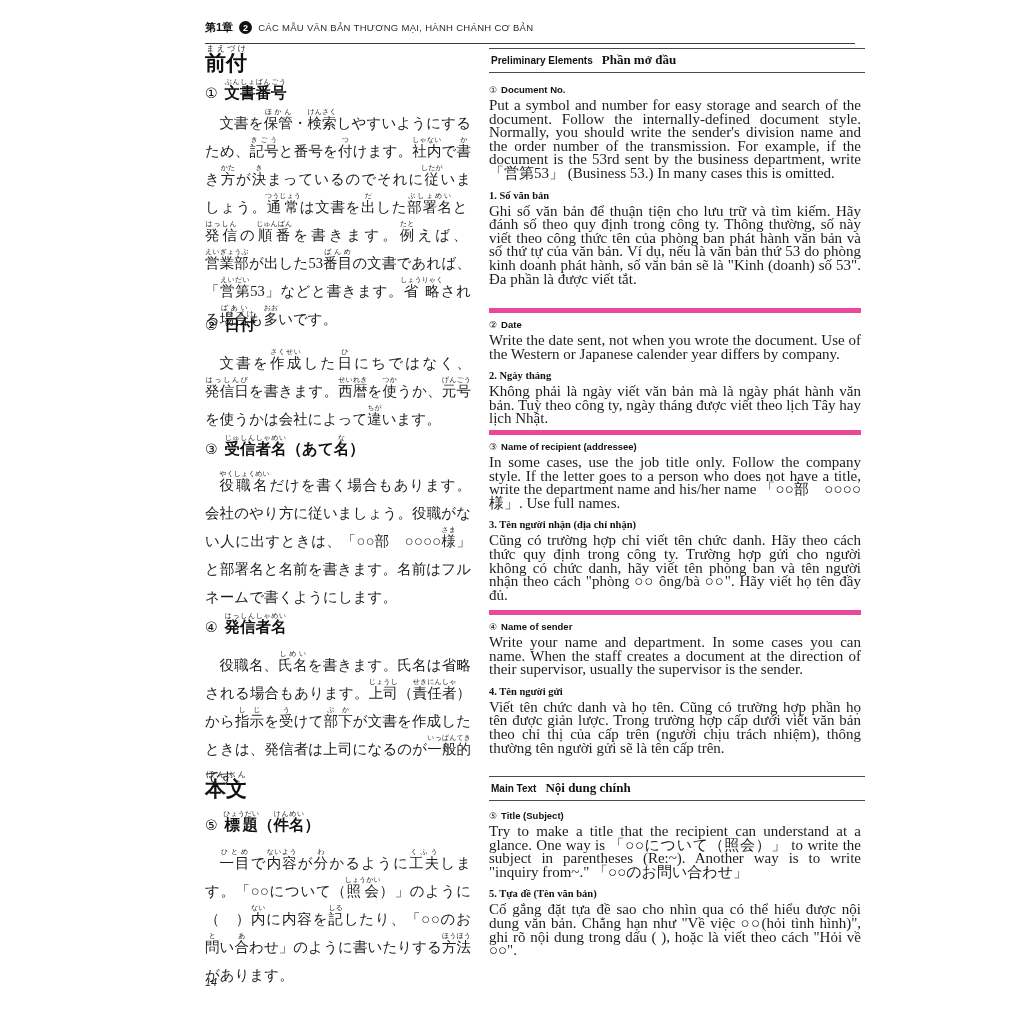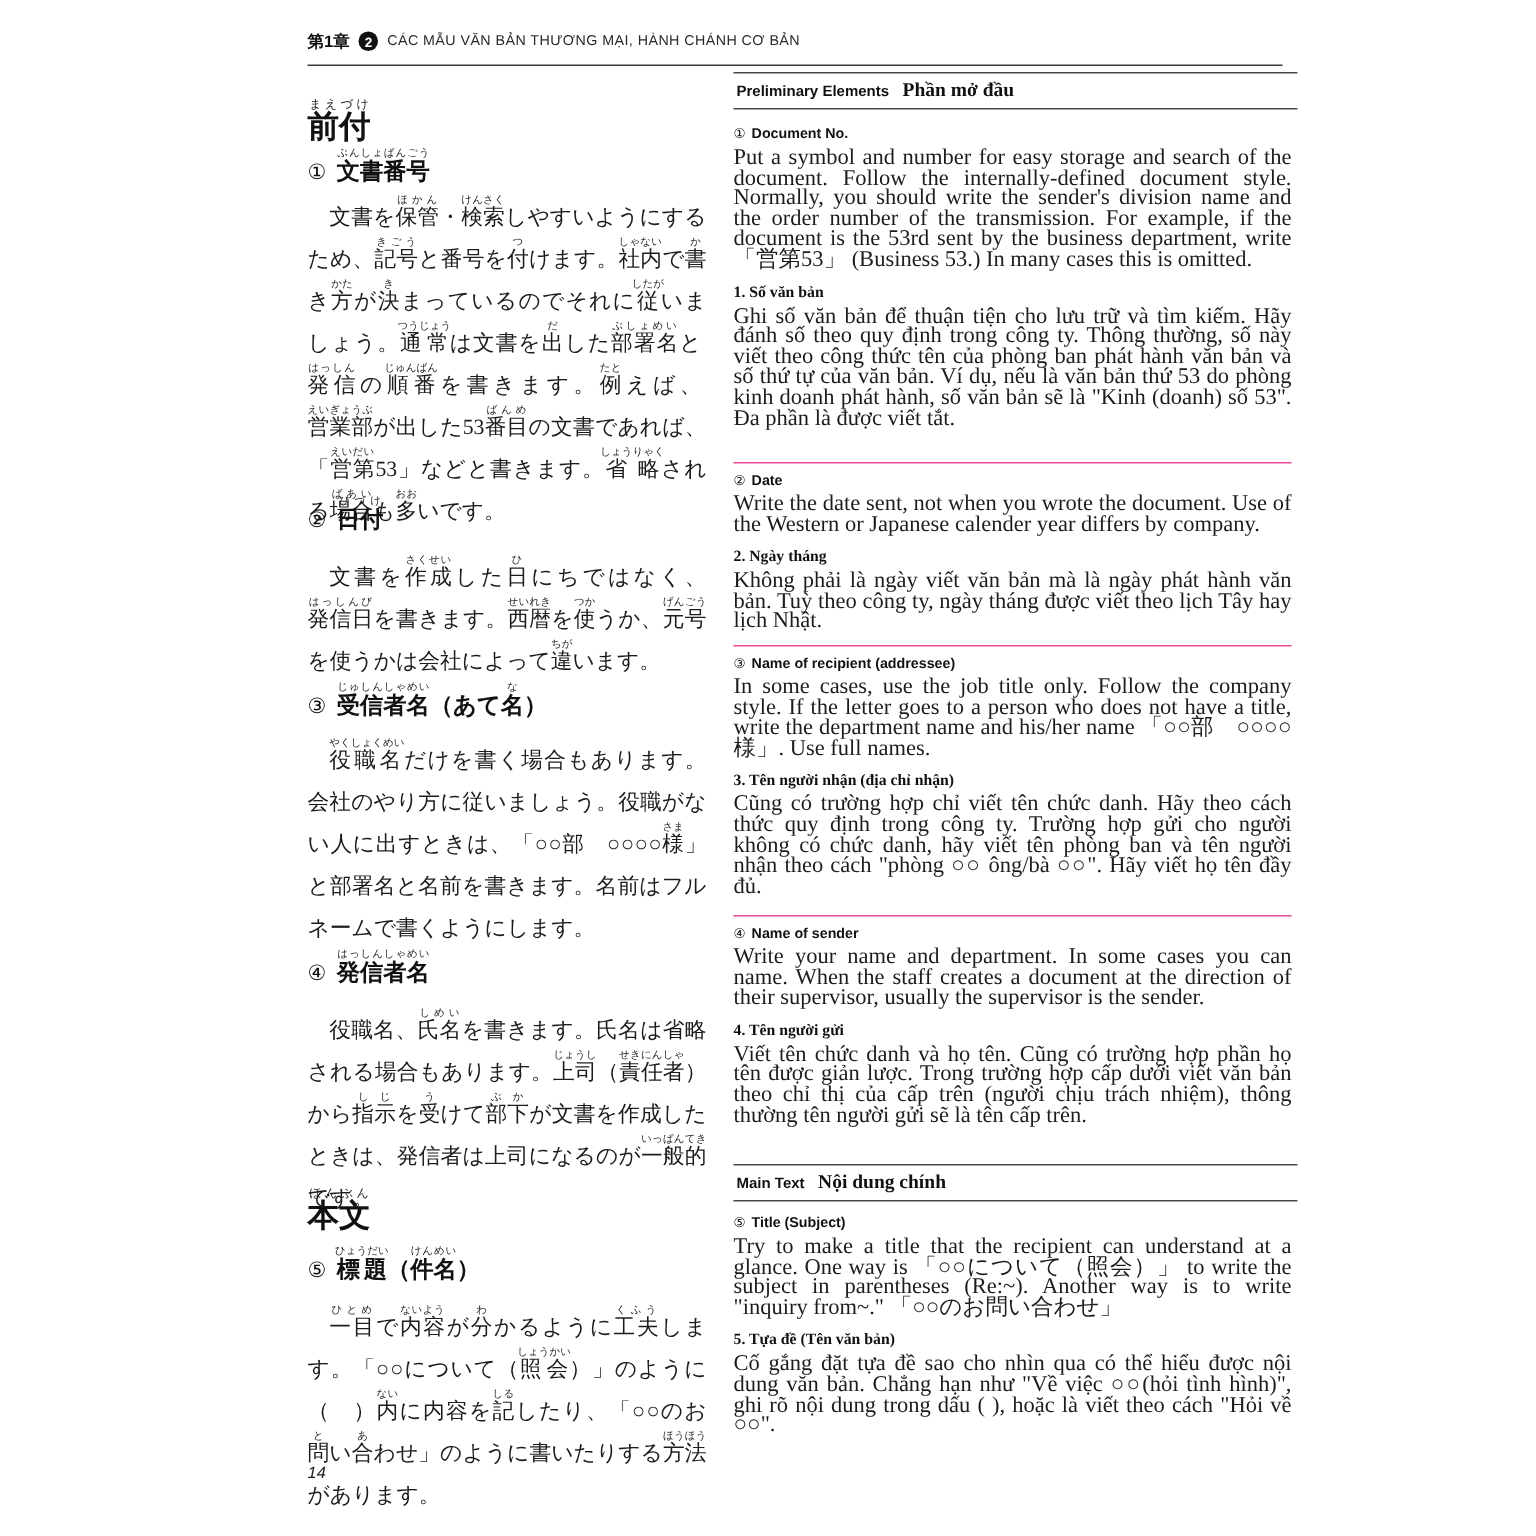--- a/index.html
+++ b/index.html
@@ -3,21 +3,21 @@
 <meta charset="utf-8">
 <style>
   html,body{margin:0;padding:0;background:#e8e8e8;}
   .page{
     width:1024px;height:1024px;background:#ffffff;position:relative;
     font-family:"Liberation Serif","DejaVu Serif",serif;color:#1c1c1c;overflow:hidden;
     margin:0 auto;
   }
   .content{position:absolute;left:205px;top:18px;width:650px;height:1000px;}
   .abs{position:absolute;}
-  .col-left-x{left:0;width:266px;margin-top:21px;}
+  .col-left-x{left:0;width:266px;}
   .col-right-x{left:284px;width:372px;}
 
   
   .header{left:0;top:2px;width:650px;display:flex;align-items:center;gap:6px;
     border-bottom:1.5px solid #3c3c3c;padding-bottom:8px;}
   .header .chapter{font-family:"Liberation Sans","DejaVu Sans",sans-serif;font-weight:bold;font-size:11px;color:#111;}
   .badge{display:inline-flex;width:13px;height:13px;border-radius:50%;background:#111;color:#fff;
     font-size:9px;font-family:"Liberation Sans","DejaVu Sans",sans-serif;align-items:center;justify-content:center;font-weight:bold;flex:0 0 auto;}
   .header .title{font-family:"Liberation Sans","DejaVu Sans",sans-serif;font-size:9.5px;letter-spacing:.3px;color:#2a2a2a;}
 
@@ -30,21 +30,21 @@
   .jp-body{font-size:14.5px;line-height:28px;text-align:justify;text-indent:1em;}
   .jp-body rt{font-size:7px;color:#222;}
   ruby{ruby-position:over;}
 
   
   .part-head{border-top:1.2px solid #4a4a4a;border-bottom:1.2px solid #4a4a4a;
     padding:3px 2px 4px 2px;display:flex;gap:9px;align-items:baseline;}
   .part-head .en{font-family:"Liberation Sans","DejaVu Sans",sans-serif;font-weight:bold;font-size:10px;color:#111;}
   .part-head .vi{font-weight:bold;font-size:13px;color:#111;}
   .r-sec{padding-top:6px;}
-  .r-sec.ruled{border-top:1px solid #ec4899;}
+  .r-sec.ruled{border-top:5px solid #ec4899;}
   .r-head-en{font-family:"Liberation Sans","DejaVu Sans",sans-serif;font-weight:bold;font-size:9.5px;margin-bottom:4px;color:#111;}
   .r-head-en .circ{font-weight:normal;margin-right:4px;font-size:9px;}
   .r-body{font-size:15px;line-height:13.6px;text-align:justify;color:#1c1c1c;}
   .r-head-vi{font-weight:bold;font-size:10.5px;margin:9px 0 4px 0;color:#111;}
 
   .pageno{left:0;top:958px;font-family:"Liberation Sans","DejaVu Sans",sans-serif;font-size:11px;color:#222;font-style:italic;}
 </style>
 </head>
 <body>
 

